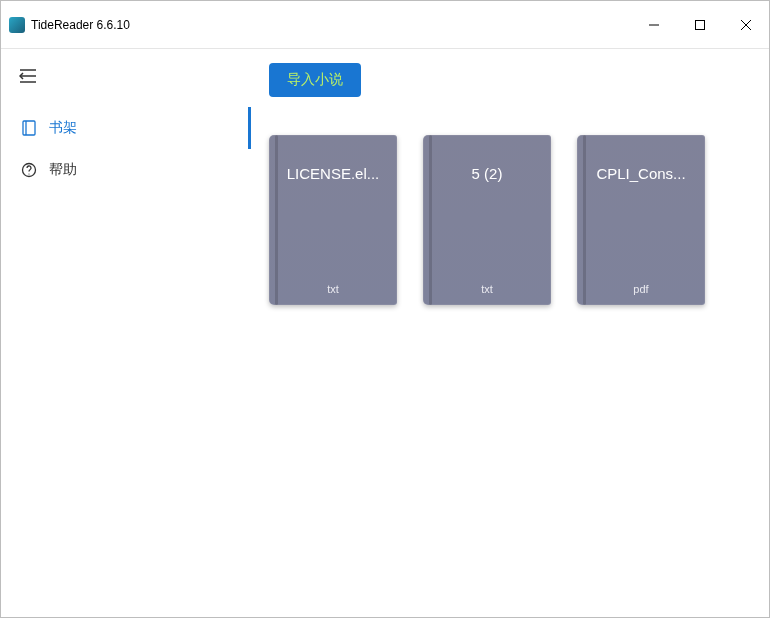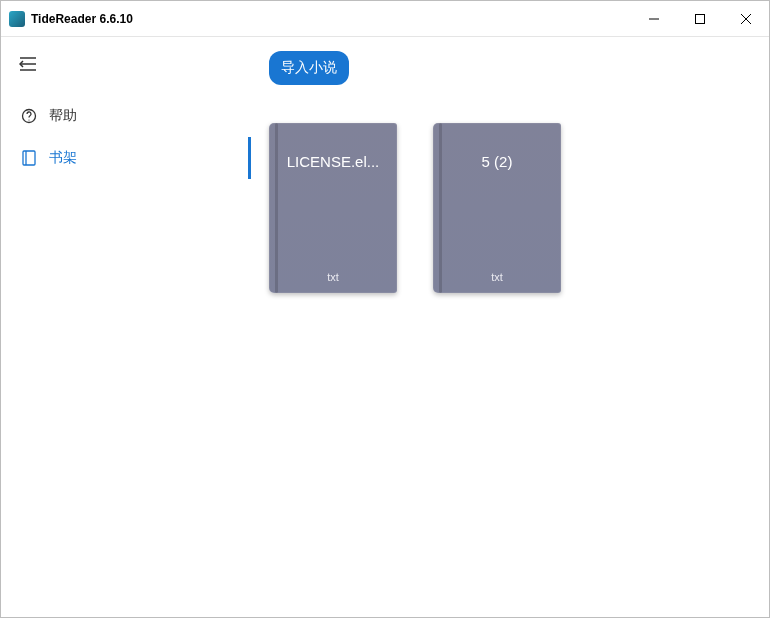--- a/index.html
+++ b/index.html
@@ -1,35 +1,35 @@
 <!DOCTYPE html>
 <html><head>
 <meta charset="utf-8">
 <style>
 * { margin: 0; padding: 0; box-sizing: border-box; font-family: "Segoe UI", "Microsoft YaHei", sans-serif; }
 html, body { width: 770px; height: 618px; overflow: hidden; background: #fff; }
 .window { width: 770px; height: 618px; border: 1px solid #bdbdbd; display: flex; flex-direction: column; }
-.titlebar { height: 36px; display: flex; align-items: center; justify-content: space-between; padding-left: 8px; border-bottom: 1px solid #e5e5e5; font-weight: bold; }
+.titlebar { height: 48px; display: flex; align-items: center; justify-content: space-between; padding-left: 8px; border-bottom: 1px solid #e5e5e5; }
 .titlebar-left { display: flex; align-items: center; gap: 6px; }
 .app-icon { width: 16px; height: 16px; background: linear-gradient(135deg, #2aa6c6, #1a5f7a); border-radius: 3px; }
 .titlebar-title { font-size: 12px; color: #000; }
 .titlebar-right { display: flex; height: 100%; }
 .winbtn { width: 46px; height: 100%; display: flex; align-items: center; justify-content: center; font-size: 10px; color: #000; cursor: pointer; }
 .body { flex: 1; display: flex; min-height: 0; }
 .sidebar { width: 250px; border-right: 0; display: flex; flex-direction: column; padding-top: 8px; }
 .hamburger { padding: 10px 18px; display: flex; align-items: center; cursor: pointer; }
 .hamburger svg { width: 18px; height: 18px; stroke: #333; }
 .nav { margin-top: 12px; }
 .nav-item { display: flex; align-items: center; gap: 12px; padding: 12px 20px; font-size: 14px; color: #333; cursor: pointer; position: relative; }
 .nav-item.active { color: #1976d2; }
 .nav-item.active::after { content: ""; position: absolute; right: 0; top: 0; bottom: 0; width: 3px; background: #1976d2; }
 .nav-item svg { width: 16px; height: 16px; }
 .main { flex: 1; padding: 14px 18px; }
-.import-btn { background: #1976d2; color: #ffffff; border: none; padding: 8px 12px; font-size: 14px; border-radius: 12px; cursor: pointer; }
-.shelf { display: flex; gap: 36px; margin-top: 38px; }
+.import-btn { background: #1976d2; color: #bef264; border: none; padding: 8px 18px; font-size: 14px; border-radius: 4px; cursor: pointer; }
+.shelf { display: flex; gap: 26px; margin-top: 38px; }
 .book { width: 128px; height: 170px; background: linear-gradient(180deg, #808299 0%, #7e829b 100%); border-radius: 5px 3px 3px 5px; position: relative; box-shadow: 0 2px 5px rgba(0,0,0,.25), inset 0 0 0 1px rgba(255,255,255,.08); cursor: pointer; display: flex; flex-direction: column; justify-content: space-between; align-items: center; color: #fff; padding: 30px 8px 10px; }
 .book::before { content: ""; position: absolute; left: 6px; top: 0; bottom: 0; width: 3px; background: rgba(0,0,0,.15); border-radius: 2px; }
 .book-title { font-size: 15px; font-weight: 400; text-align: center; white-space: nowrap; overflow: hidden; text-overflow: ellipsis; max-width: 100%; }
 .book-ext { font-size: 11px; color: #eaeaf0; }
 </style>
 </head>
 <body>
 
 <div class="window">
 
@@ -63,47 +63,51 @@
     <div class="sidebar">
       <div class="hamburger">
         <svg viewBox="0 0 18 14" fill="none" stroke-width="1.5">
           <line x1="1" y1="1" x2="17" y2="1"></line>
             <line x1="1" y1="7" x2="17" y2="7"></line>
             <line x1="1" y1="13" x2="17" y2="13"></line>
           <polyline points="4,4 1,7 4,10"></polyline>
         </svg>
       </div>
       <div class="nav">
+        <div class="nav-item active">
+          <svg viewBox="0 0 16 16" fill="none" stroke="#1976d2" stroke-width="1.3">
+            <rect x="2" y="1" width="12" height="14" rx="1"></rect>
+              <line x1="5" y1="1" x2="5" y2="15"></line>
+          </svg>
+          <span>书架</span>
+        </div>
         <div class="nav-item">
           <svg viewBox="0 0 16 16" fill="none" stroke="#333" stroke-width="1.3">
             <circle cx="8" cy="8" r="6.5"></circle>
               <path d="M6 6a2 2 0 1 1 3 1.7c-.7.4-1 .8-1 1.8"></path>
               <circle cx="8" cy="12" r=".6" fill="#333" stroke="none"></circle>
           </svg>
           <span>帮助</span>
-        </div>
-        <div class="nav-item active">
-          <svg viewBox="0 0 16 16" fill="none" stroke="#1976d2" stroke-width="1.3">
-            <rect x="2" y="1" width="12" height="14" rx="1"></rect>
-              <line x1="5" y1="1" x2="5" y2="15"></line>
-          </svg>
-          <span>书架</span>
         </div>
       </div>
     </div>
 
     <div class="main">
       <button class="import-btn">导入小说</button>
 
       <div class="shelf">
         <div class="book">
           <span class="book-title">LICENSE.el...</span>
           <span class="book-ext">txt</span>
         </div>
         <div class="book">
           <span class="book-title">5 (2)</span>
           <span class="book-ext">txt</span>
         </div>
+        <div class="book">
+          <span class="book-title">CPLI_Cons...</span>
+          <span class="book-ext">pdf</span>
+        </div>
       </div>
     </div>
 
   </div>
 </div>
 
 </body></html>

